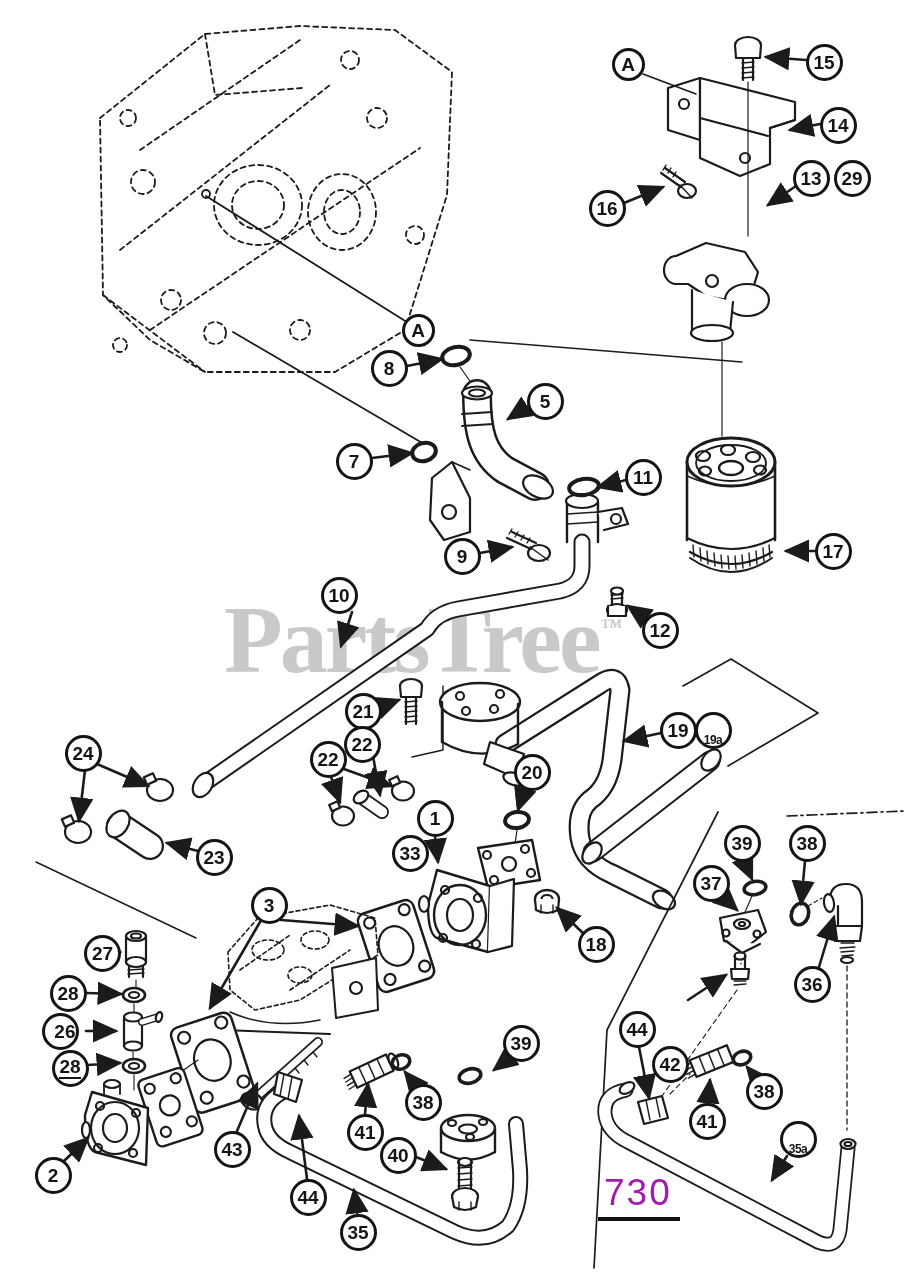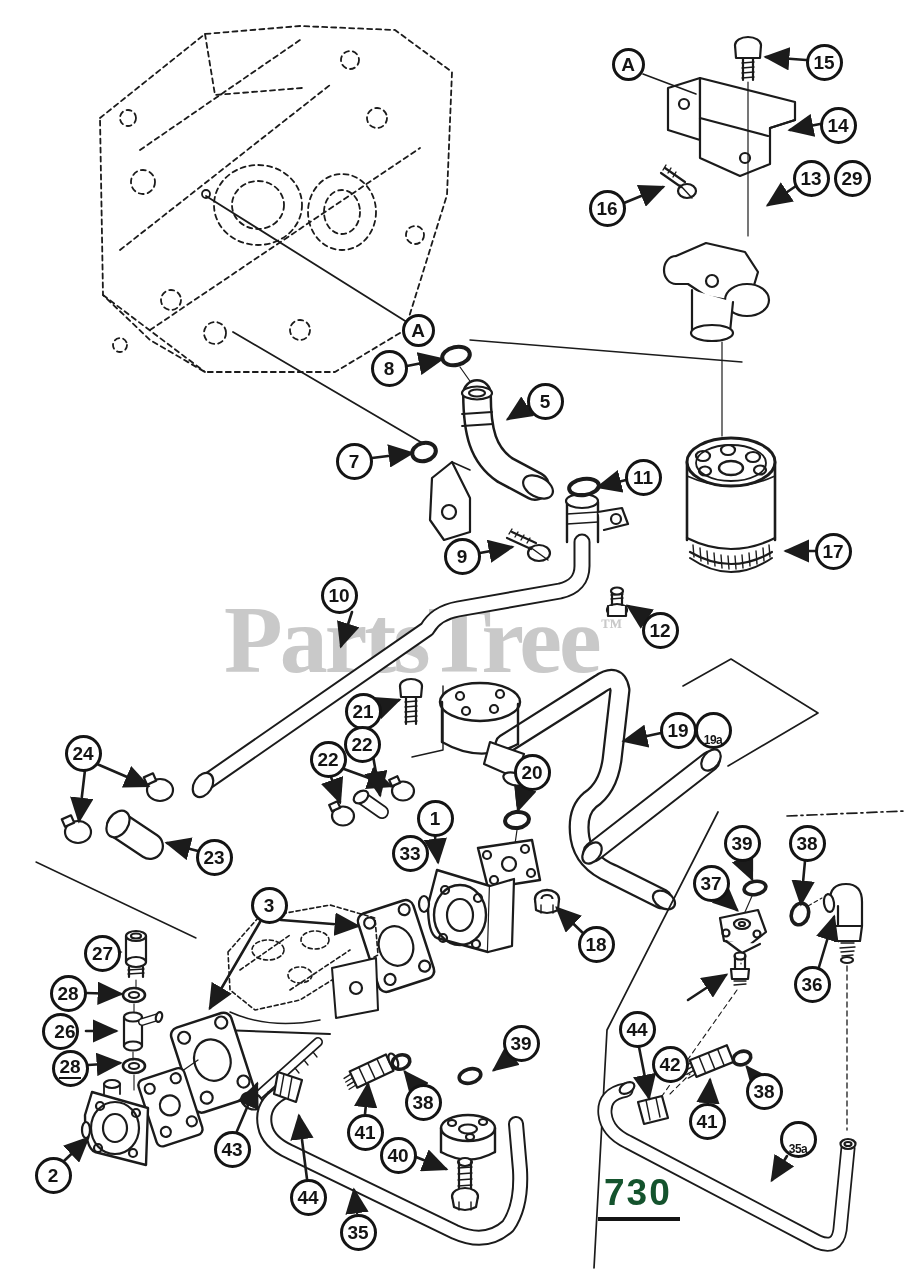--- a/index.html
+++ b/index.html
@@ -13,21 +13,21 @@
   svg.art{position:absolute;left:0;top:0;z-index:2;}
   #callouts{position:absolute;left:0;top:0;width:100%;height:100%;z-index:3;}
   .co{position:absolute;box-sizing:border-box;width:37px;height:37px;
       margin:-18.5px 0 0 -18.5px;border:3.4px solid #141414;border-radius:50%;
       background:#fff;display:flex;align-items:center;justify-content:center;
       font-weight:bold;font-size:19px;line-height:1;color:#141414;}
   .co.letter{width:33px;height:33px;margin:-16.5px 0 0 -16.5px;}
   .co.small{font-size:12px;letter-spacing:-0.5px;align-items:flex-end;}
   .co.u .l{border-bottom:2.5px solid #141414;padding-bottom:1px;}
   #fignum{position:absolute;left:604px;top:1172px;z-index:3;
-          font-weight:bold;font-size:37px;color:#14532d;letter-spacing:2px;}
+          font-weight:normal;font-size:37px;color:#a21caf;letter-spacing:2px;}
   #figrule{position:absolute;left:598px;top:1217px;width:82px;height:3.5px;
            background:#141414;z-index:3;}
 </style>
 </head>
 <body>
 
 <div id="stage">
 
   <div id="watermark"><span>PartsTree</span><span class="tm">™</span></div>
 

